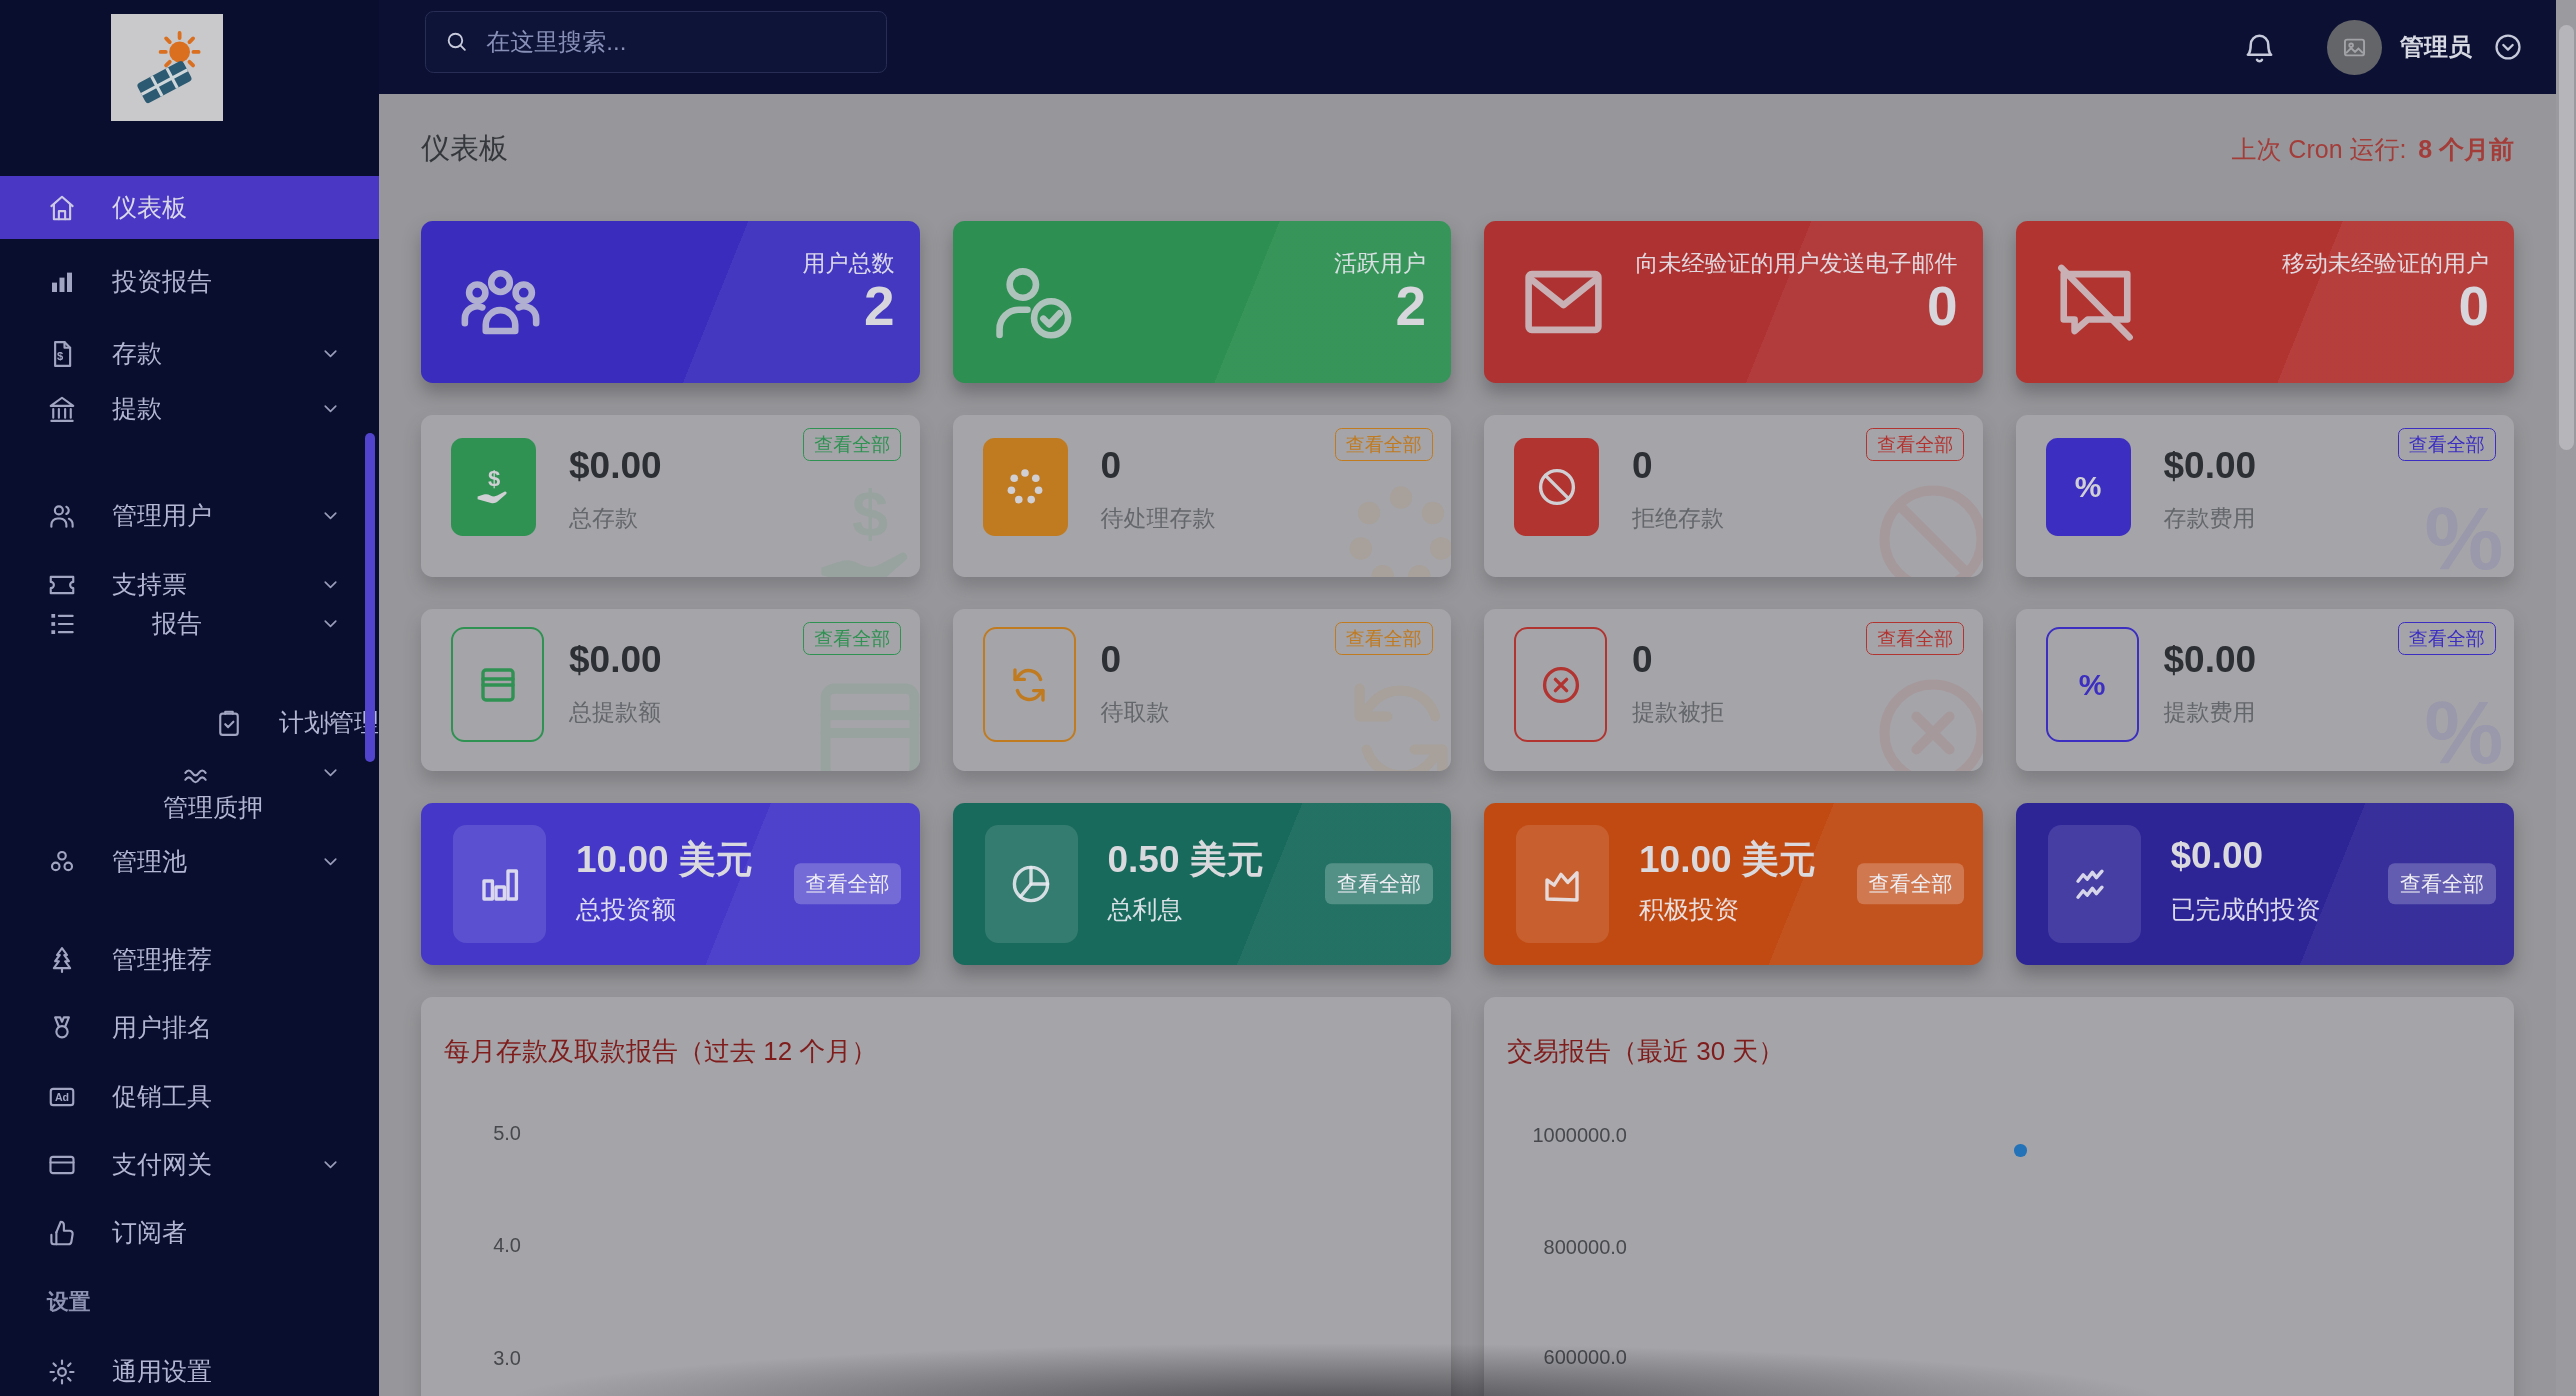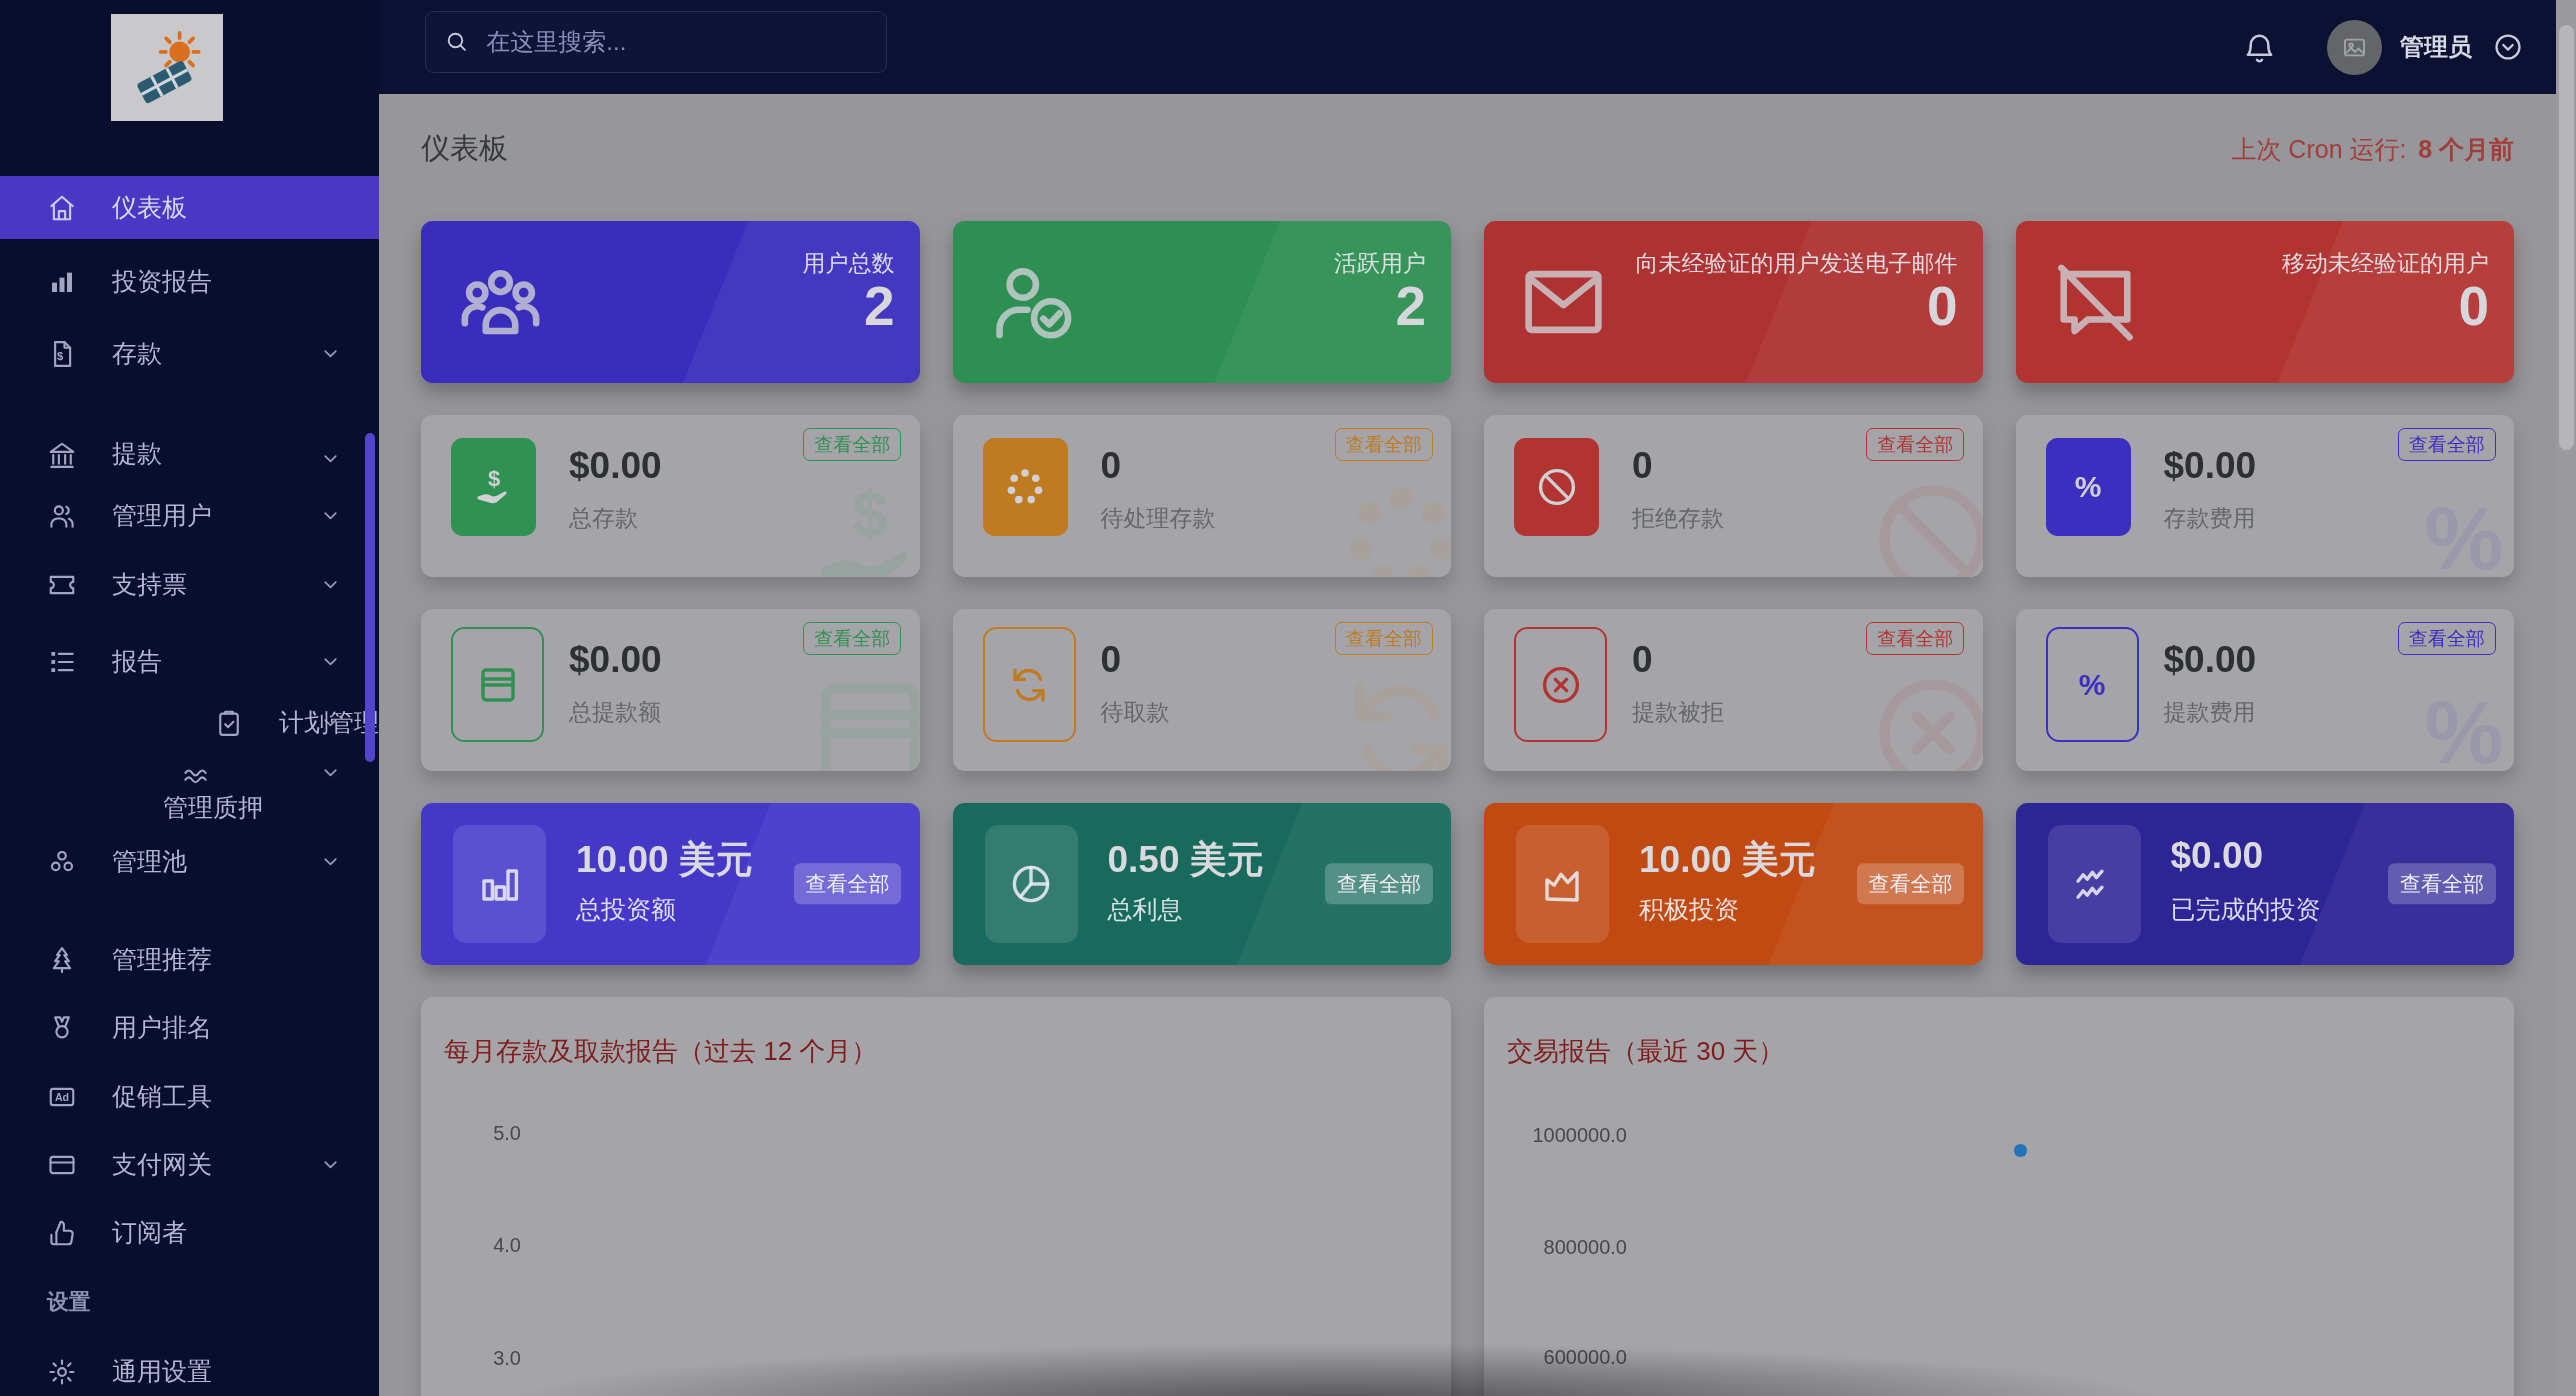--- a/index.html
+++ b/index.html
@@ -148,21 +148,21 @@
             <text x="10.5" y="17" font-size="9" font-weight="bold" fill="currentColor" stroke="none" text-anchor="middle">$</text>
           </svg>
         </span>
         <span class="lbl">存款</span>
         <span class="chev">
           <svg viewBox="0 0 24 24" fill="none" stroke="currentColor" stroke-width="1.7" stroke-linecap="round" stroke-linejoin="round">
             <path d="M6.5 9.5L12 15l5.5-5.5"></path>
           </svg>
         </span>
       </div>
-      <div class="side-item" style="top: 407px; align-items: flex-end;">
+      <div class="side-item" style="top: 377px;">
         <span class="ic">
           <svg viewBox="0 0 24 24" fill="none" stroke="currentColor" stroke-width="1.7" stroke-linecap="round" stroke-linejoin="round">
             <path d="M3 9.5L12 3l9 6.5z"></path>
             <path d="M5 12v7M9.5 12v7M14.5 12v7M19 12v7"></path>
             <path d="M3.5 21.5h17"></path>
           </svg>
         </span>
         <span class="lbl">提款</span>
         <span class="chev">
           <svg viewBox="0 0 24 24" fill="none" stroke="currentColor" stroke-width="1.7" stroke-linecap="round" stroke-linejoin="round">
@@ -192,21 +192,21 @@
             <path d="M21 9.5v-4H3v4a2.5 2.5 0 0 1 0 5v4h18v-4a2.5 2.5 0 0 1 0-5z"></path>
           </svg>
         </span>
         <span class="lbl">支持票</span>
         <span class="chev">
           <svg viewBox="0 0 24 24" fill="none" stroke="currentColor" stroke-width="1.7" stroke-linecap="round" stroke-linejoin="round">
             <path d="M6.5 9.5L12 15l5.5-5.5"></path>
           </svg>
         </span>
       </div>
-      <div class="side-item" style="top: 630px;">
+      <div class="side-item" style="top: 592px; gap: 40px;">
         <span class="ic">
           <svg viewBox="0 0 24 24" fill="none" stroke="currentColor" stroke-width="1.7" stroke-linecap="round" stroke-linejoin="round">
             <g fill="currentColor" stroke="none">
               <rect x="3.5" y="4" width="3" height="3"></rect>
               <rect x="3.5" y="10.5" width="3" height="3"></rect>
               <rect x="3.5" y="17" width="3" height="3"></rect>
             </g>
             <path d="M9.5 5.5h11M9.5 12h11M9.5 18.5h11"></path>
           </svg>
         </span>

